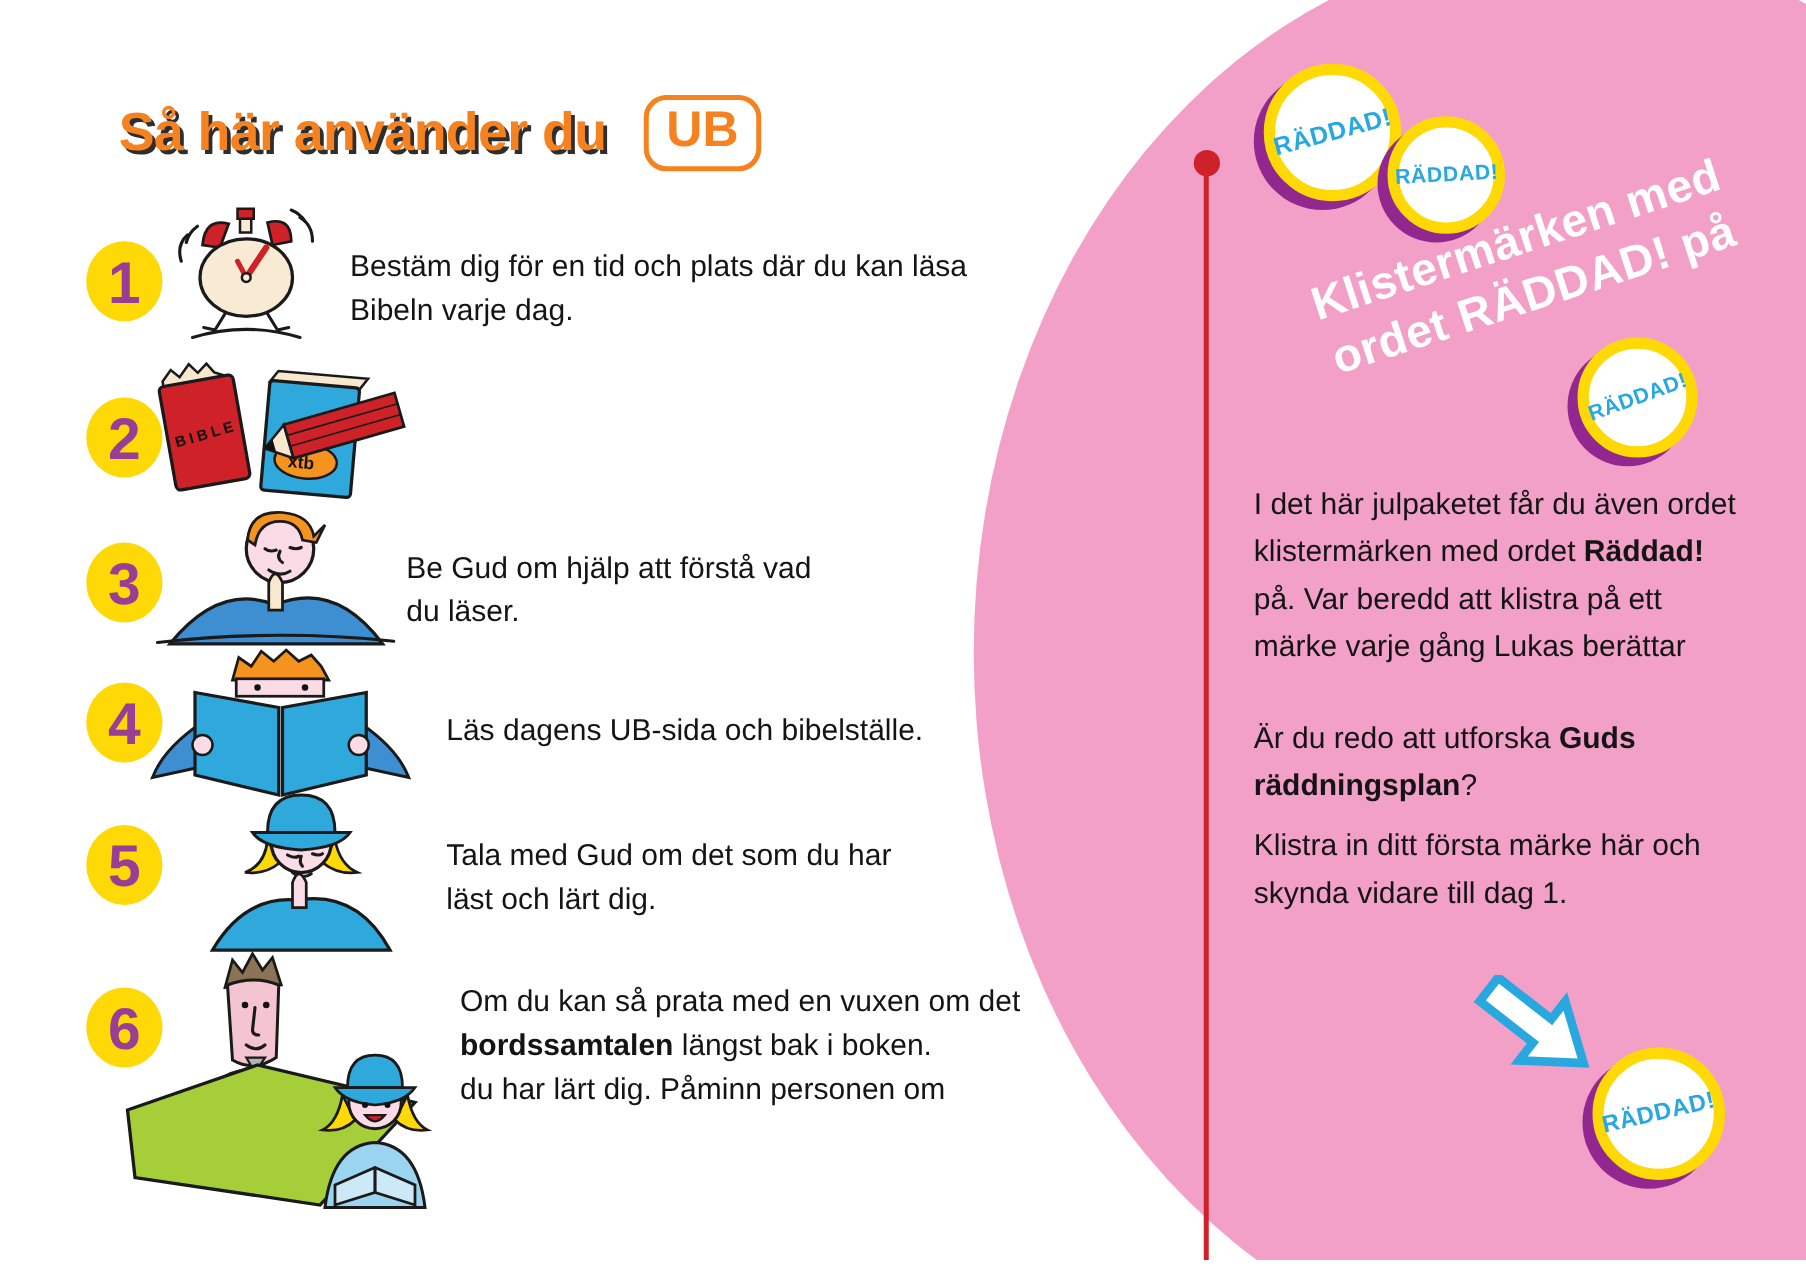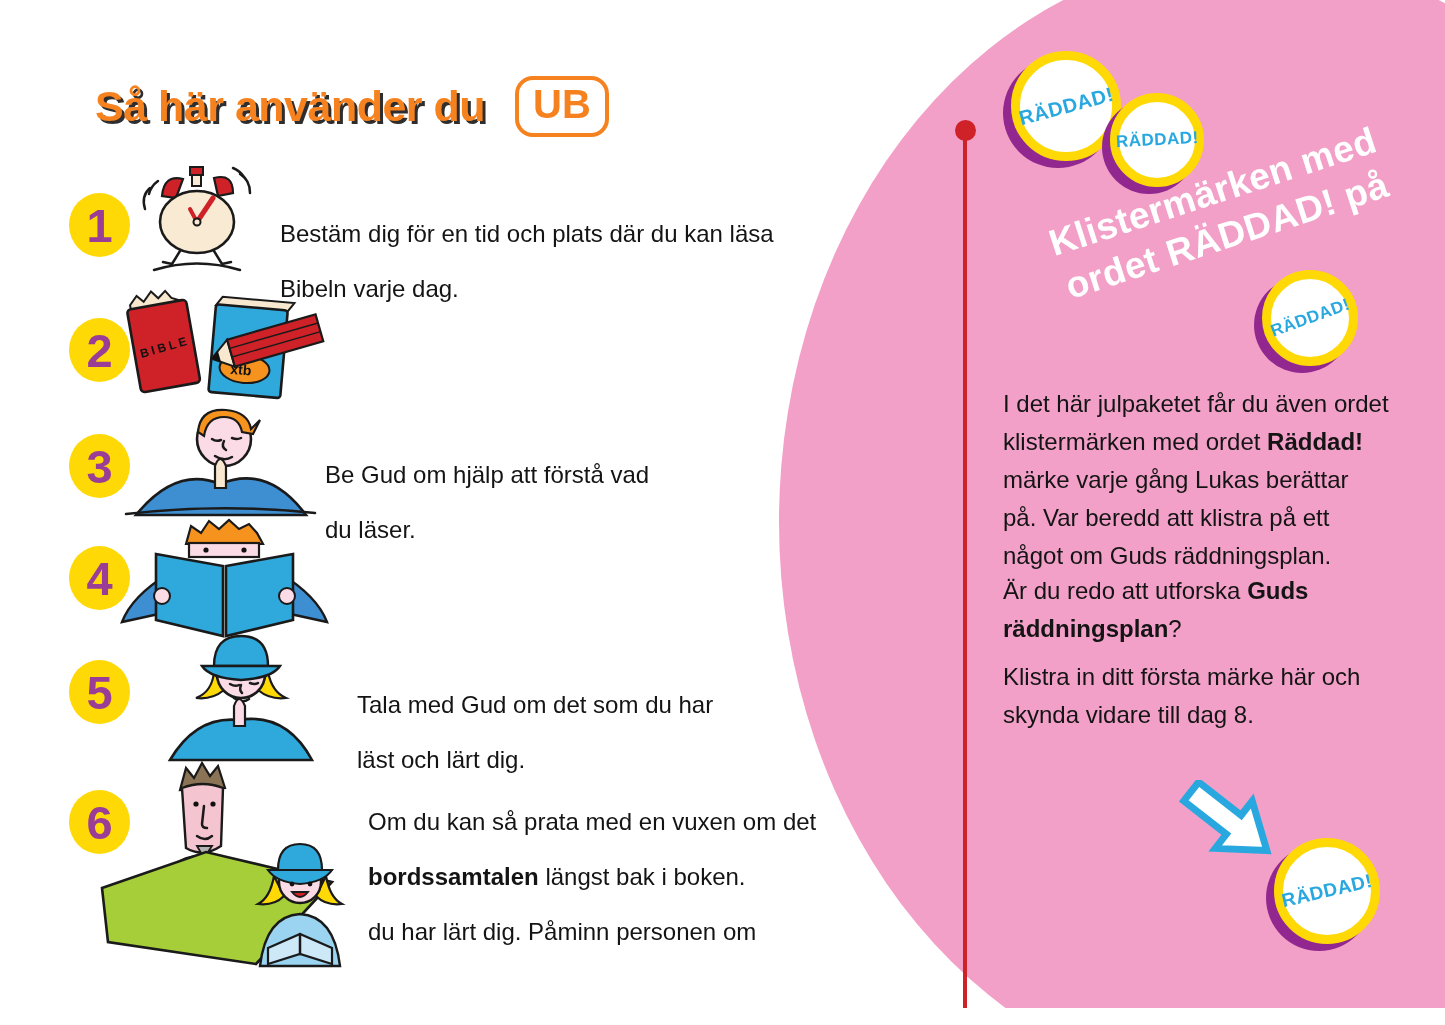--- a/index.html
+++ b/index.html
@@ -17,21 +17,21 @@
     border:4px solid #F5821F;border-radius:18px;background:#fff;
     padding:2px 14px 6px 14px;font-size:40px;font-weight:800;color:#F5821F;margin-left:12px;
   }
   
   .step-num{
     position:absolute;width:61px;height:64px;border-radius:50%;
     background:#FFD905;color:#993D96;font-size:47px;font-weight:800;
     display:flex;align-items:center;justify-content:center;
   }
   .step-text{position:absolute;font-size:24px;line-height:35px;color:#141414;}
-  .step-line{display:block;white-space:nowrap;margin-top:20px;}
+  .step-line{display:block;white-space:nowrap;}
   .icon{position:absolute;}
   svg .ln{stroke:#1a1a1a;stroke-width:2.5;fill:none;stroke-linecap:round;}
   
   .pink-ellipse{
     position:absolute;left:779px;top:-47px;width:944px;height:1138px;
     background:#F2A0C8;border-radius:50%;z-index:1;
   }
   .pin-dot{position:absolute;left:955px;top:120px;width:21px;height:21px;border-radius:50%;background:#CE2128;z-index:3;}
   .pin-line{position:absolute;left:963px;top:133px;width:4px;height:892px;background:#CE2128;z-index:3;}
   .panel-headline{
@@ -181,20 +181,23 @@
   </svg>
 
   <div class="step-text" style="left:280px;top:196px;">
     <span class="step-line">Bestäm dig för en tid och plats där du kan läsa</span>
     <span class="step-line">Bibeln varje dag.</span>
   </div>
   <div class="step-text" style="left:325px;top:437px;">
     <span class="step-line">Be Gud om hjälp att förstå vad</span>
     <span class="step-line">du läser.</span>
   </div>
+  <div class="step-text" style="left:357px;top:567px;">
+    <span class="step-line">Läs dagens UB-sida och bibelställe.</span>
+  </div>
   <div class="step-text" style="left:357px;top:667px;">
     <span class="step-line">Tala med Gud om det som du har</span>
     <span class="step-line">läst och lärt dig.</span>
   </div>
   <div class="step-text" style="left:368px;top:784px;">
     <span class="step-line">Om du kan så prata med en vuxen om det</span>
     <span class="step-line"><b>bordssamtalen</b><span> längst bak i boken.</span></span>
     <span class="step-line">du har lärt dig. Påminn personen om</span>
   </div>
 
@@ -216,33 +219,32 @@
   <div class="badge badge-3">
     <span>RÄDDAD!</span>
   </div>
   <div class="badge badge-4">
     <span>RÄDDAD!</span>
   </div>
 
   <div class="panel-par p1">
     <span class="pl">I det här julpaketet får du även ordet</span>
     <span class="pl"><span>klistermärken med ordet </span><b>Räddad!</b></span>
+    <span class="pl">på. Var beredd att klistra på ett</span>
     <span class="pl">märke varje gång Lukas berättar</span>
-    <span class="pl">på. Var beredd att klistra på ett</span>
-    <span class="pl">något om Guds räddningsplan.</span>
   </div>
 
   <div class="panel-par p2">
     <span class="pl"><span>Är du redo att utforska </span><b>Guds</b></span>
     <span class="pl"><b>räddningsplan</b><span>?</span></span>
   </div>
 
   <div class="panel-par p3">
     <span class="pl">Klistra in ditt första märke här och</span>
-    <span class="pl">skynda vidare till dag 8.</span>
+    <span class="pl">skynda vidare till dag 1.</span>
   </div>
 
   <div class="arrow-wrap">
     <svg width="128" height="112" viewBox="0 0 128 112">
       <g transform="rotate(38 55 42)">
         <polygon points="8,28 62,28 62,10 104,40 62,70 62,52 8,52" fill="#ffffff" stroke="#29A8E0" stroke-width="7" stroke-linejoin="miter"></polygon>
       </g>
     </svg>
   </div>
 

